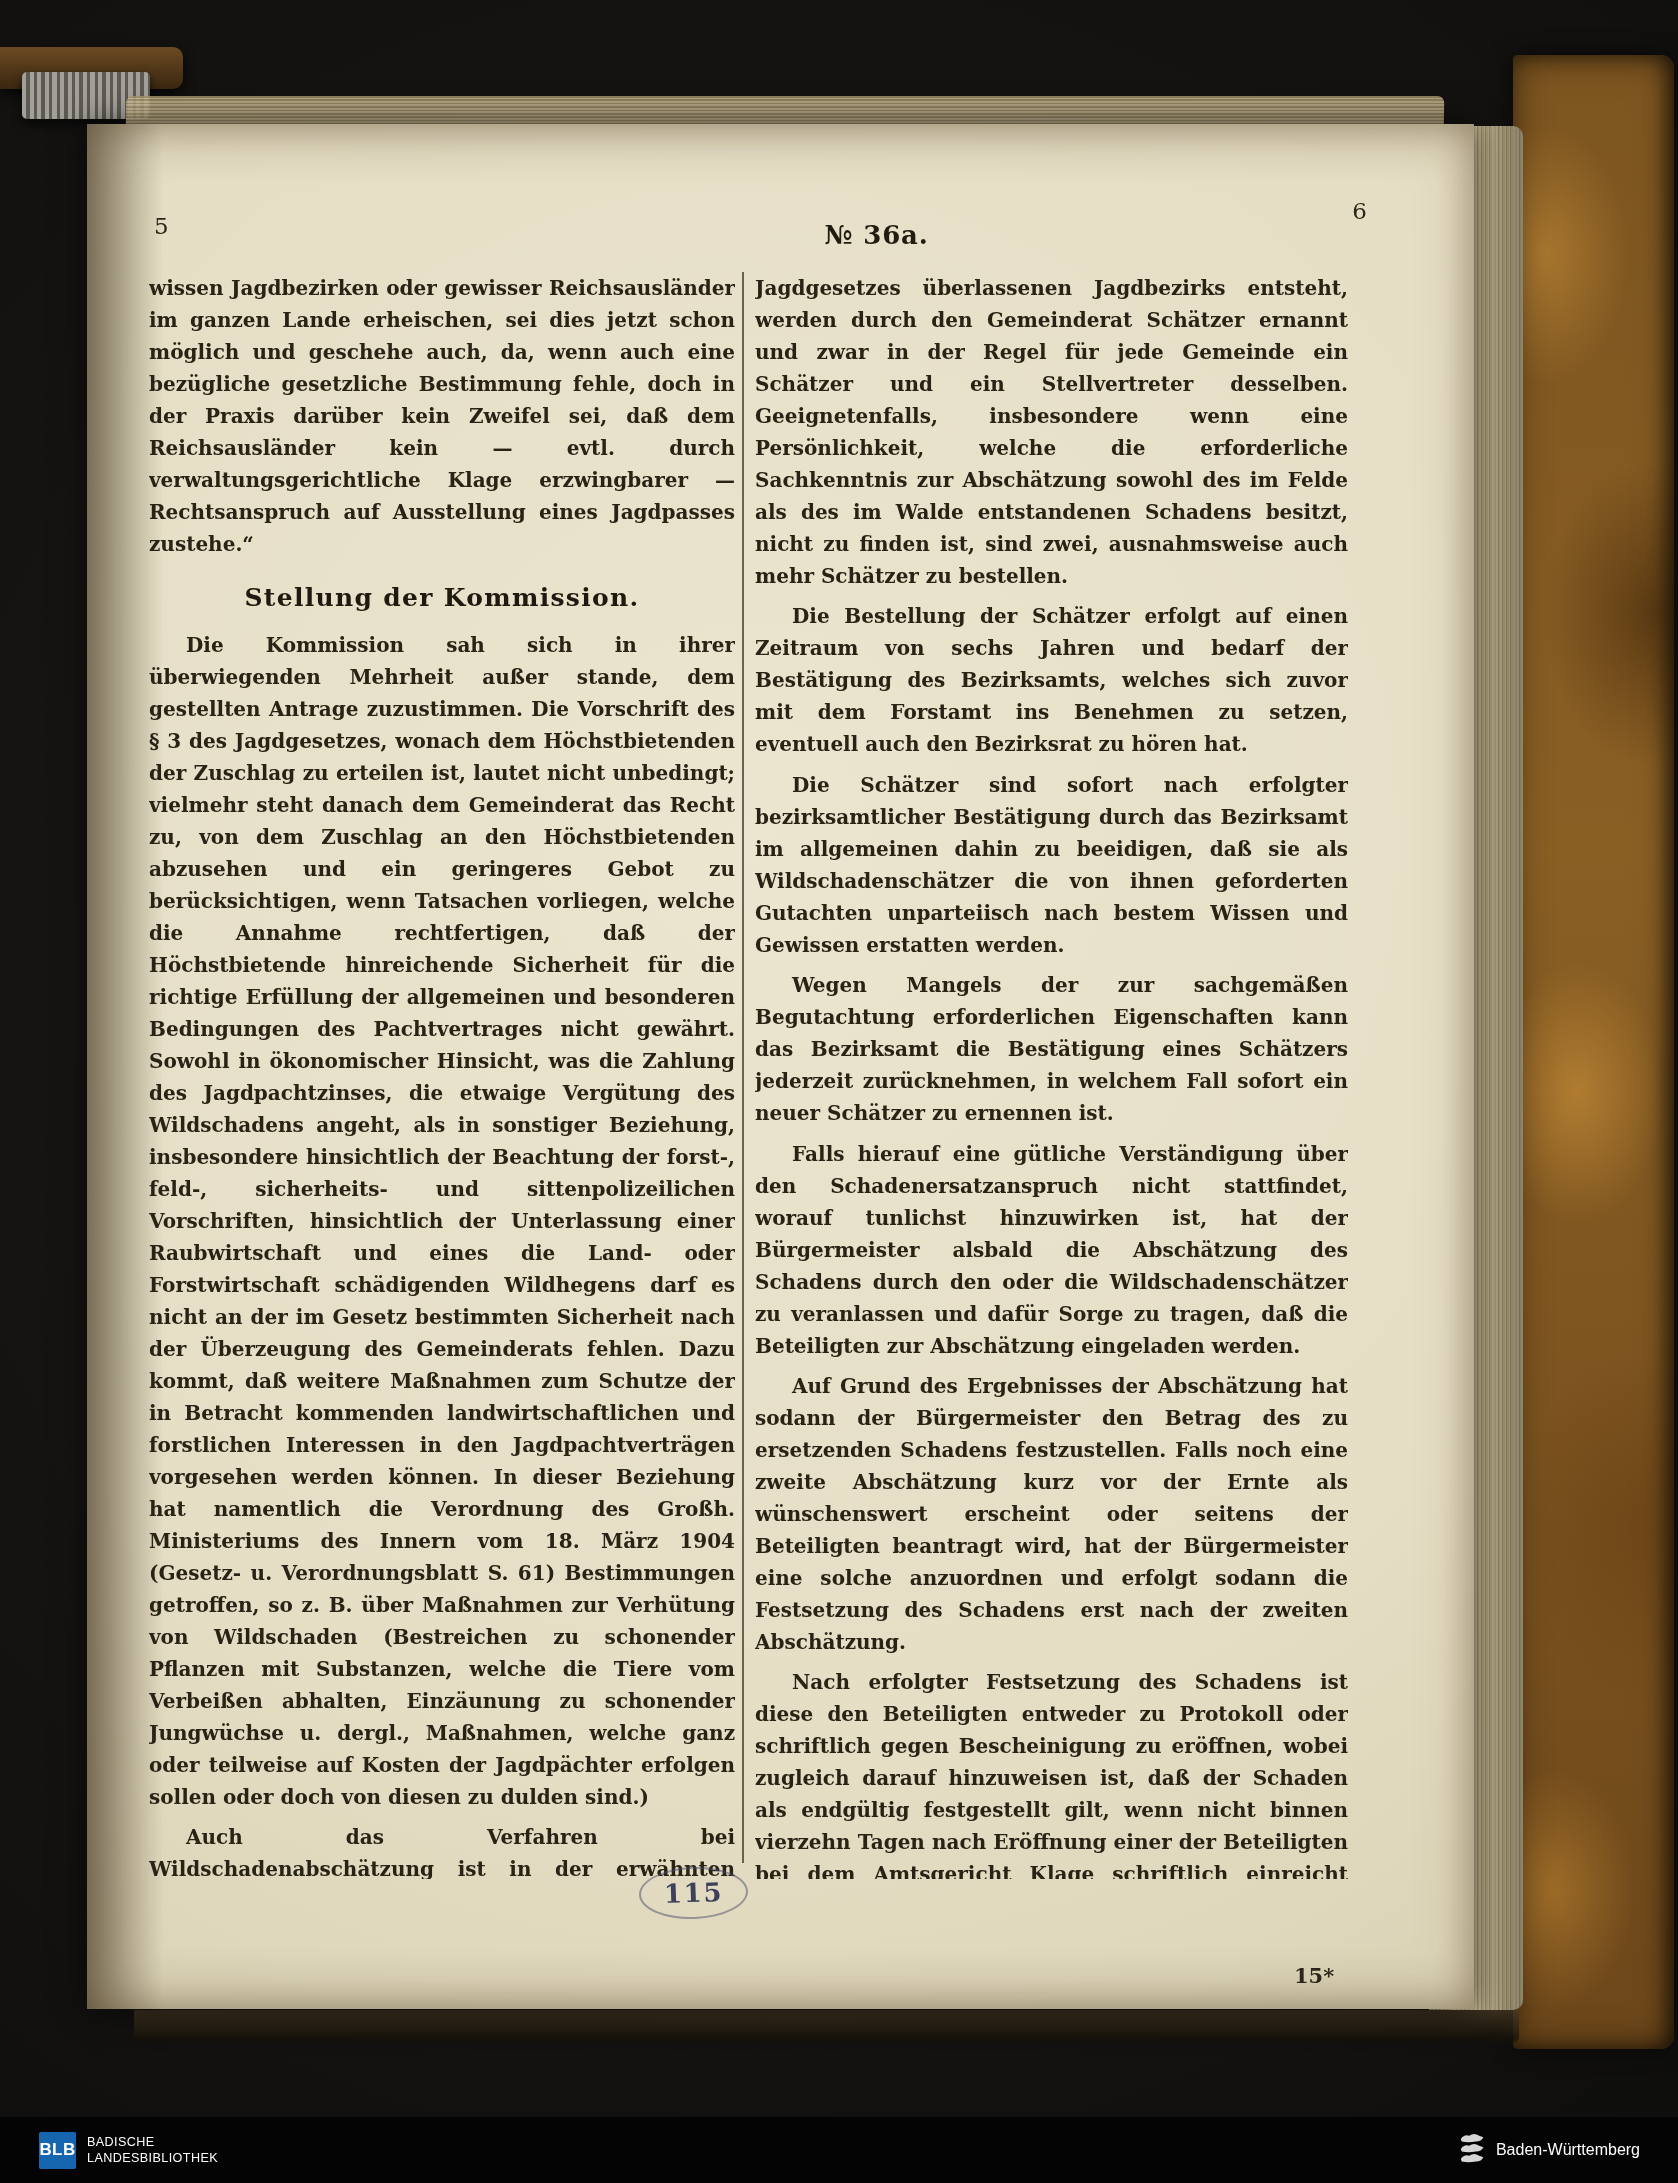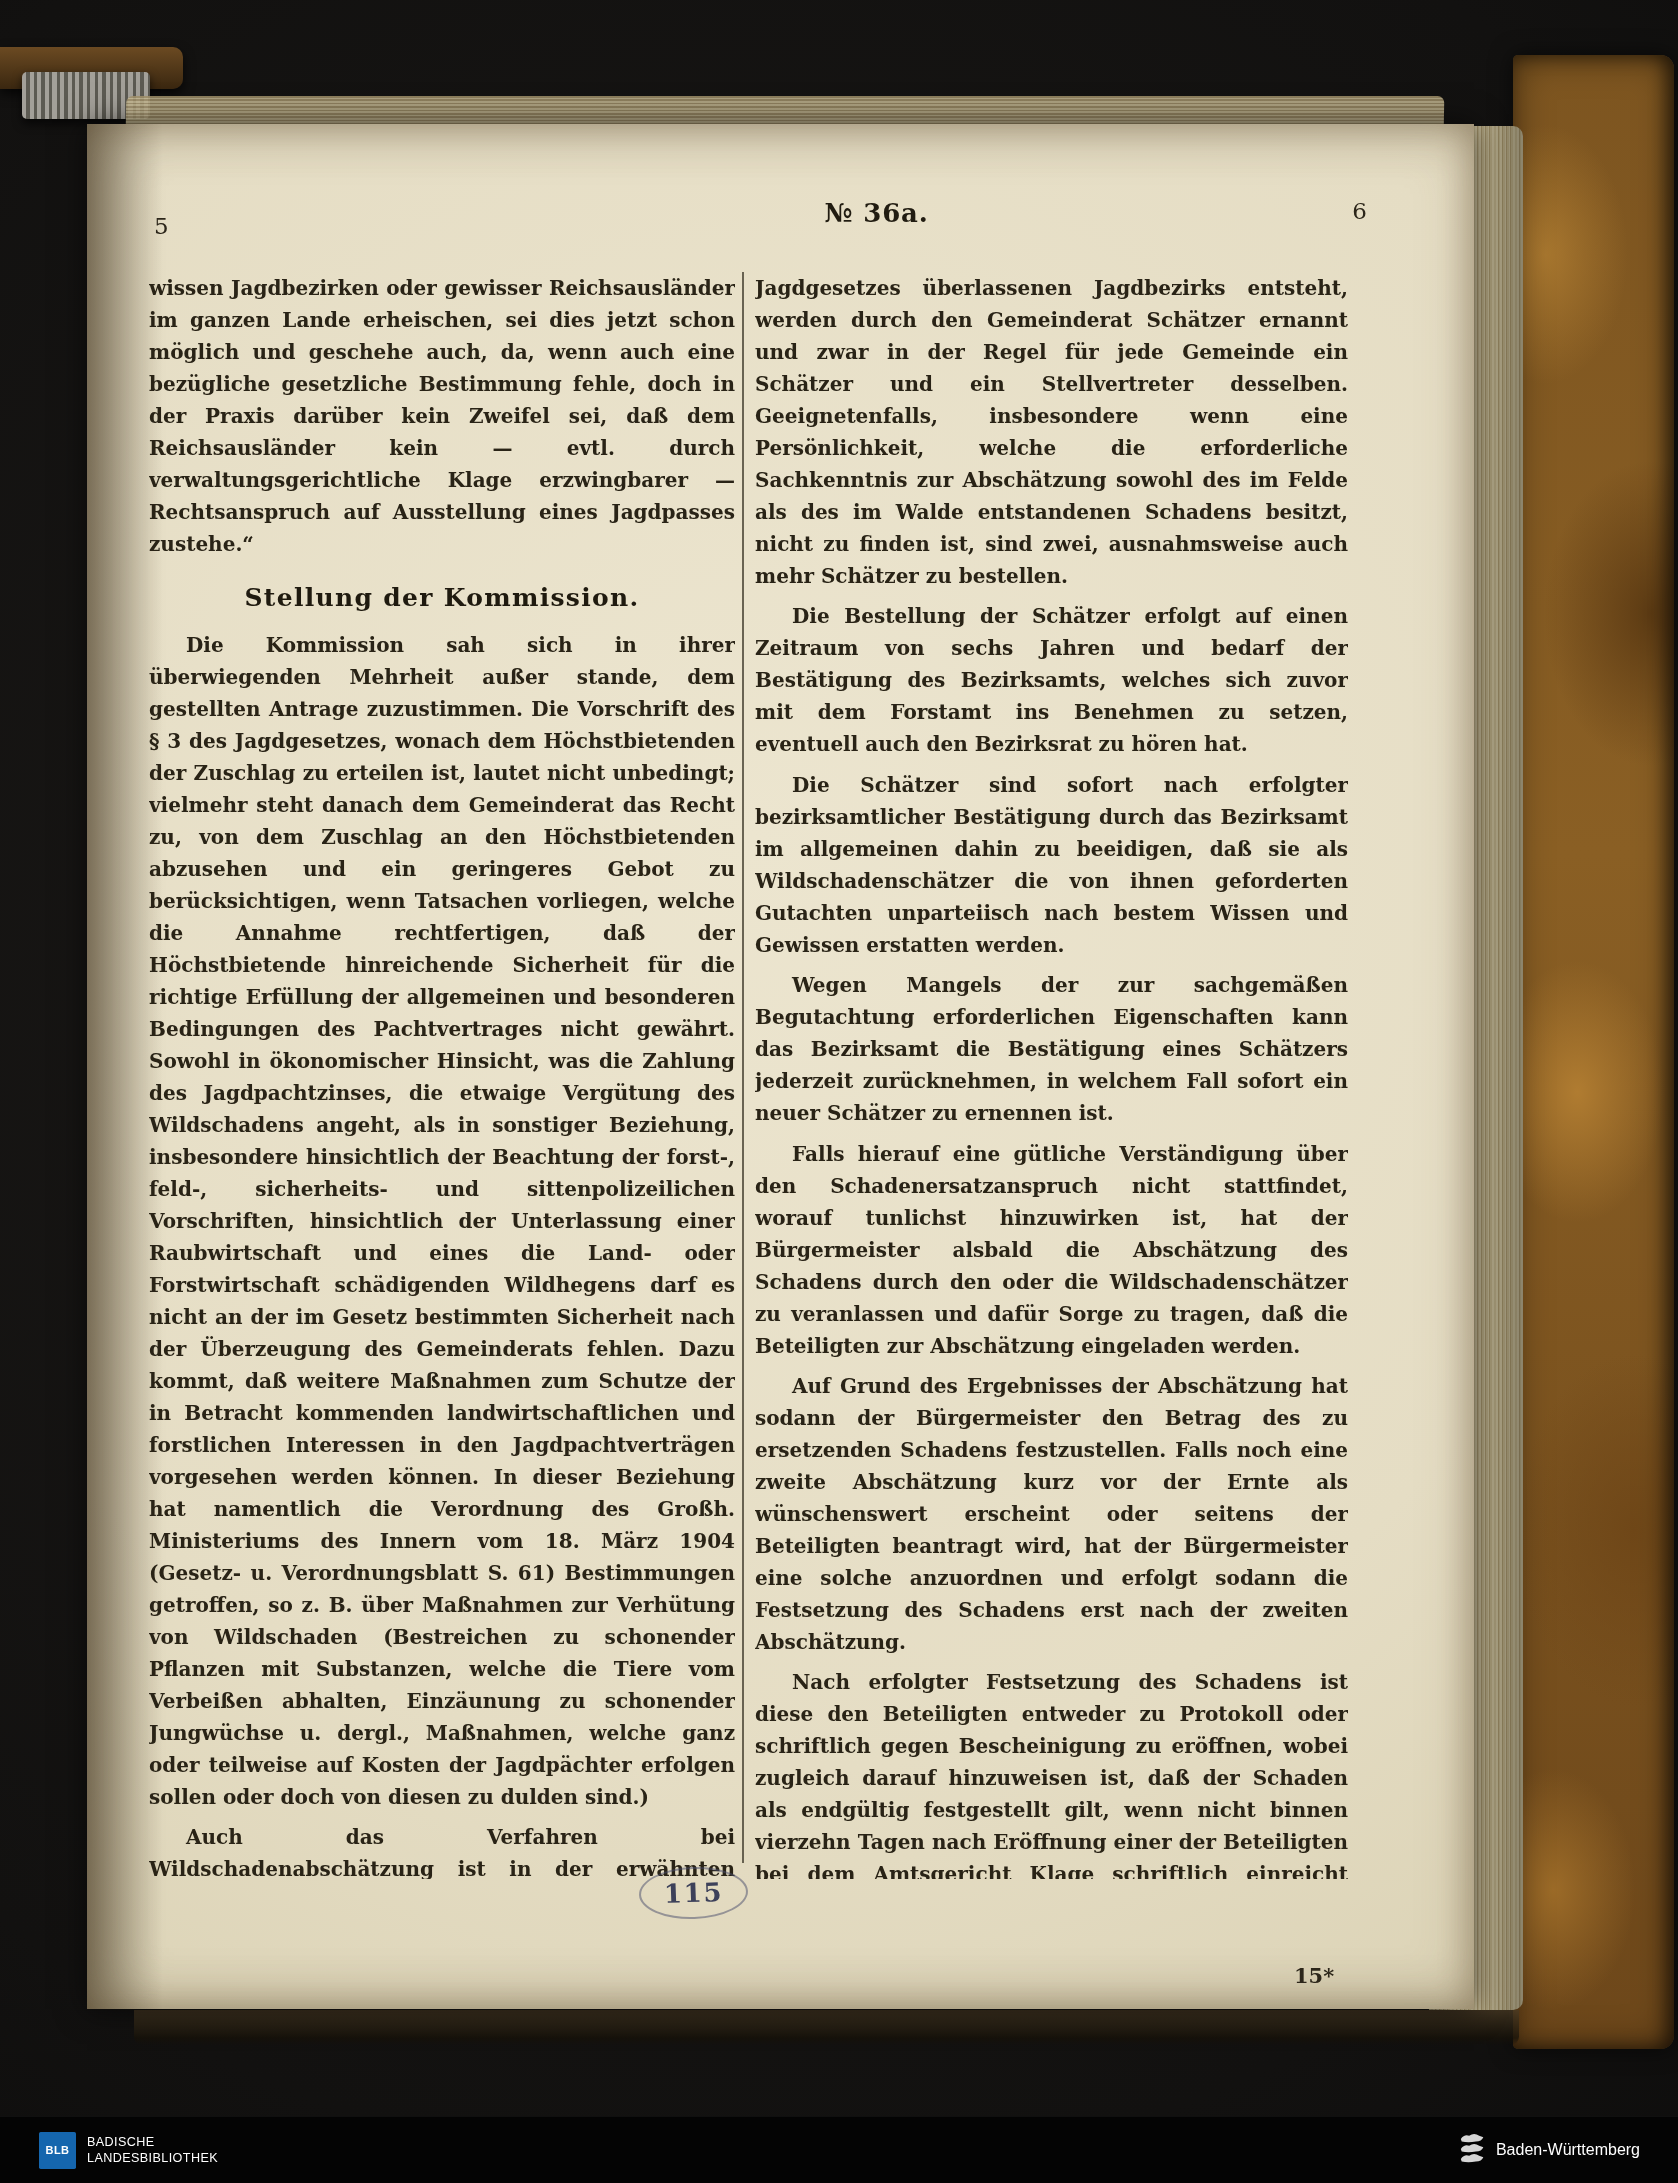--- a/index.html
+++ b/index.html
@@ -42,21 +42,21 @@
   
   .page { position:absolute; left:87px; top:124px; width:1387px; height:1885px;
     background: radial-gradient(120% 90% at 48% 38%, #ece5cf 0%, #e5ddc4 55%, #d5ccac 100%);
     box-shadow: inset 0 0 59px rgba(100,80,45,.28), inset 25px 0 52px rgba(70,55,30,.3),
                 inset -10px 0 27px rgba(90,70,40,.22), 0 0 28.5px rgba(0,0,0,.6); }
   .gutter-shadow { position:absolute; left:0; top:0; width:76px; height:100%;
     background:linear-gradient(90deg, rgba(45,32,14,.4), rgba(45,32,14,0)); }
 
   .pg-num-left  { position:absolute; left:67px;  top:89px; font-size:23px; color:#2c261a; }
   .pg-num-right { position:absolute; right:107px; top:74px;  font-size:23px; color:#2c261a; }
-  .issue-label  { position:absolute; left:504px; top:74px; width:571px; text-align:center;
+  .issue-label  { position:absolute; left:504px; top:96px; width:571px; text-align:center;
                   font-weight:bold; font-size:26px; letter-spacing:0.8px; color:#211c11; }
 
   .divider { position:absolute; left:655px; top:148px; width:1.7px; height:1591px;
              background:#3e382a; opacity:.75; }
 
   .column { position:absolute; top:148px; height:1607px; overflow:hidden;
             text-align:justify; font-size:20px; line-height:32px;
             color:#292316; font-weight:bold; hyphens:auto; -webkit-hyphens:auto; }
   .col-left  { left:62px;  width:586px; }
   .col-right { left:668px; width:593px; }
@@ -71,21 +71,21 @@
   .printer-mark { position:absolute; left:1207px; top:1839px; font-size:21px;
                   color:#2c261a; font-weight:bold; }
 
   
   .info-bar { position:absolute; left:0; bottom:0; width:1679px; height:67px; background:#040404;
     border-top:0.8px solid rgba(255,255,255,.05);
     display:flex; align-items:center; justify-content:space-between; padding:0 39px;
     font-family:"Liberation Sans","DejaVu Sans",sans-serif; }
   .blb { display:flex; align-items:center; gap:11px; }
   .blb-logo { width:37px; height:37px; background:#1566ae; color:#fff; font-weight:bold;
-    font-size:11px; display:flex; align-items:center; justify-content:center;
+    font-size:17px; display:flex; align-items:center; justify-content:center;
     border-radius:1.7px; letter-spacing:0.4px; }
   .blb-name { color:#fff; font-weight:normal; font-size:12.6px; line-height:16px; letter-spacing:0.4px; }
   .bw { display:flex; align-items:center; gap:11px; color:#fff; }
   .bw-label { font-size:16px; }
 </style>
 </head>
 <body>
 
 <div class="scene">
 

